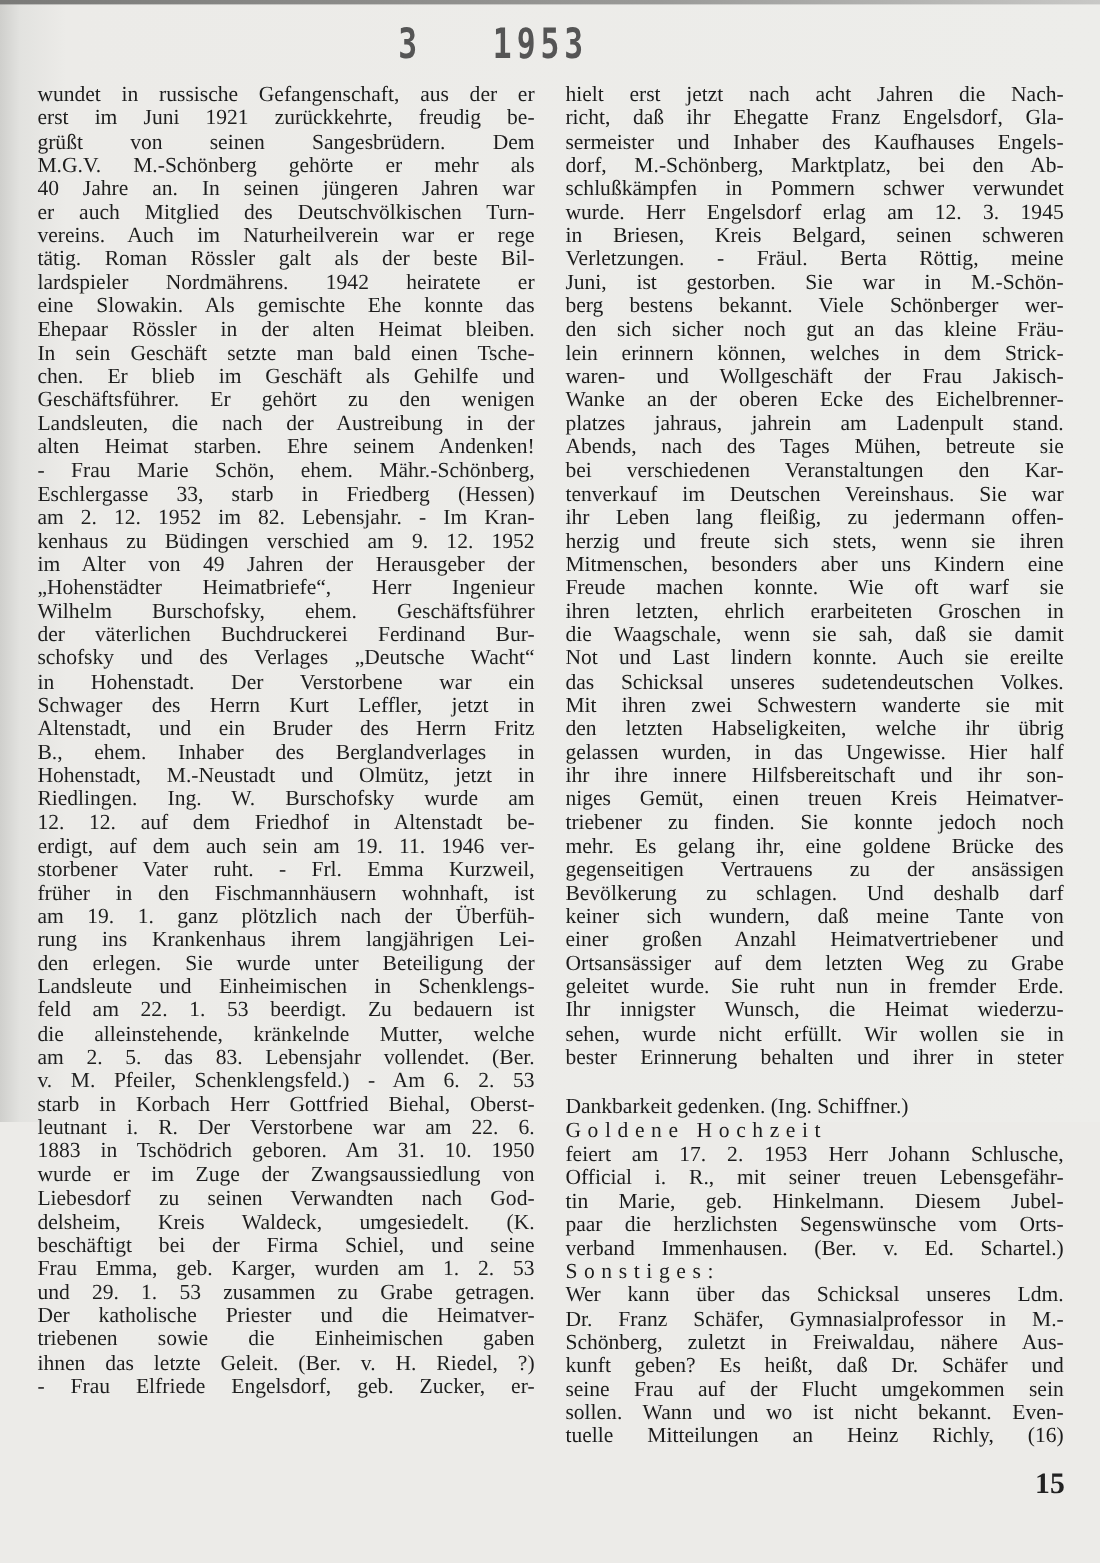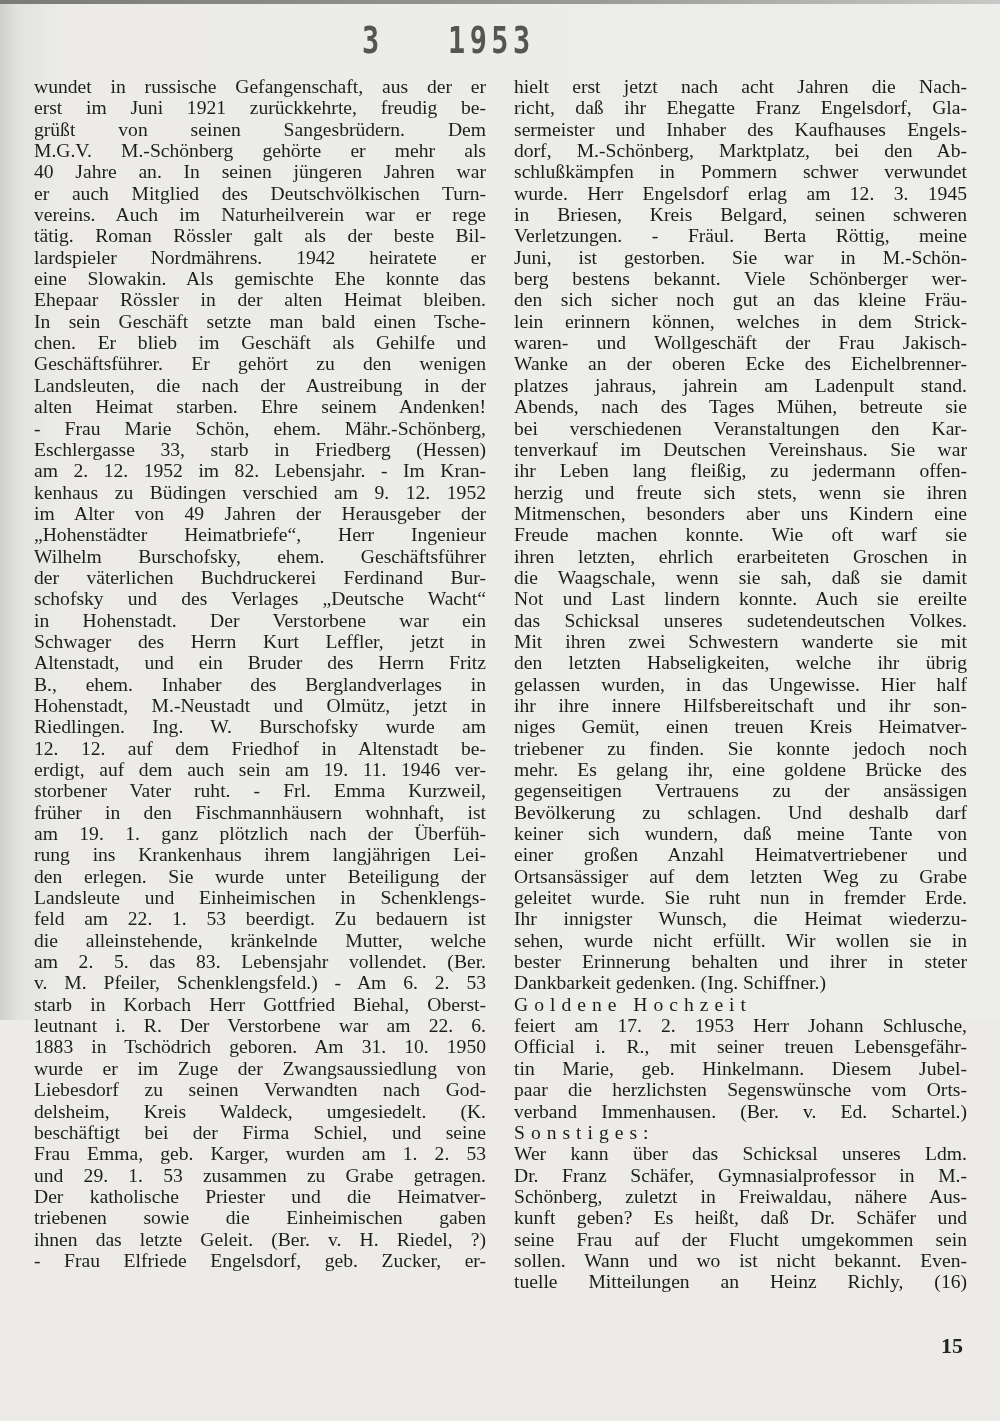--- a/index.html
+++ b/index.html
@@ -29,29 +29,29 @@
     font-family: "Liberation Serif", "DejaVu Serif", serif;
     font-size: 19.6px; line-height: 21.35px;
   }
   .col.left { left: 34px; }
   .col.right { left: 514px; width: 453px; }
   .line {
     display: block; white-space: nowrap;
     text-align: justify; text-align-last: justify;
     height: 21.35px; overflow: visible;
   }
-  .line.last { text-align-last: left; }
+  .line.last { text-align-last: left; margin-top: 24px; }
   .col.left .line { color: #1e1e1e; font-family: Liberation Serif, serif; }
   .heading {
     display: block; letter-spacing: 6px; white-space: nowrap; height: 21.35px;
   }
   .page-number {
     position: absolute; left: 941px; top: 1333px;
     font-family: "Liberation Serif", "DejaVu Serif", serif;
-    font-size: 22px; font-weight: bold; color: #222;
+    font-size: 27px; font-weight: bold; color: #222;
   }
 </style>
 </head>
 <body>
 
 <div class="page">
   <div class="topline"></div>
 
   <div class="header-num">
     <span>3</span>

